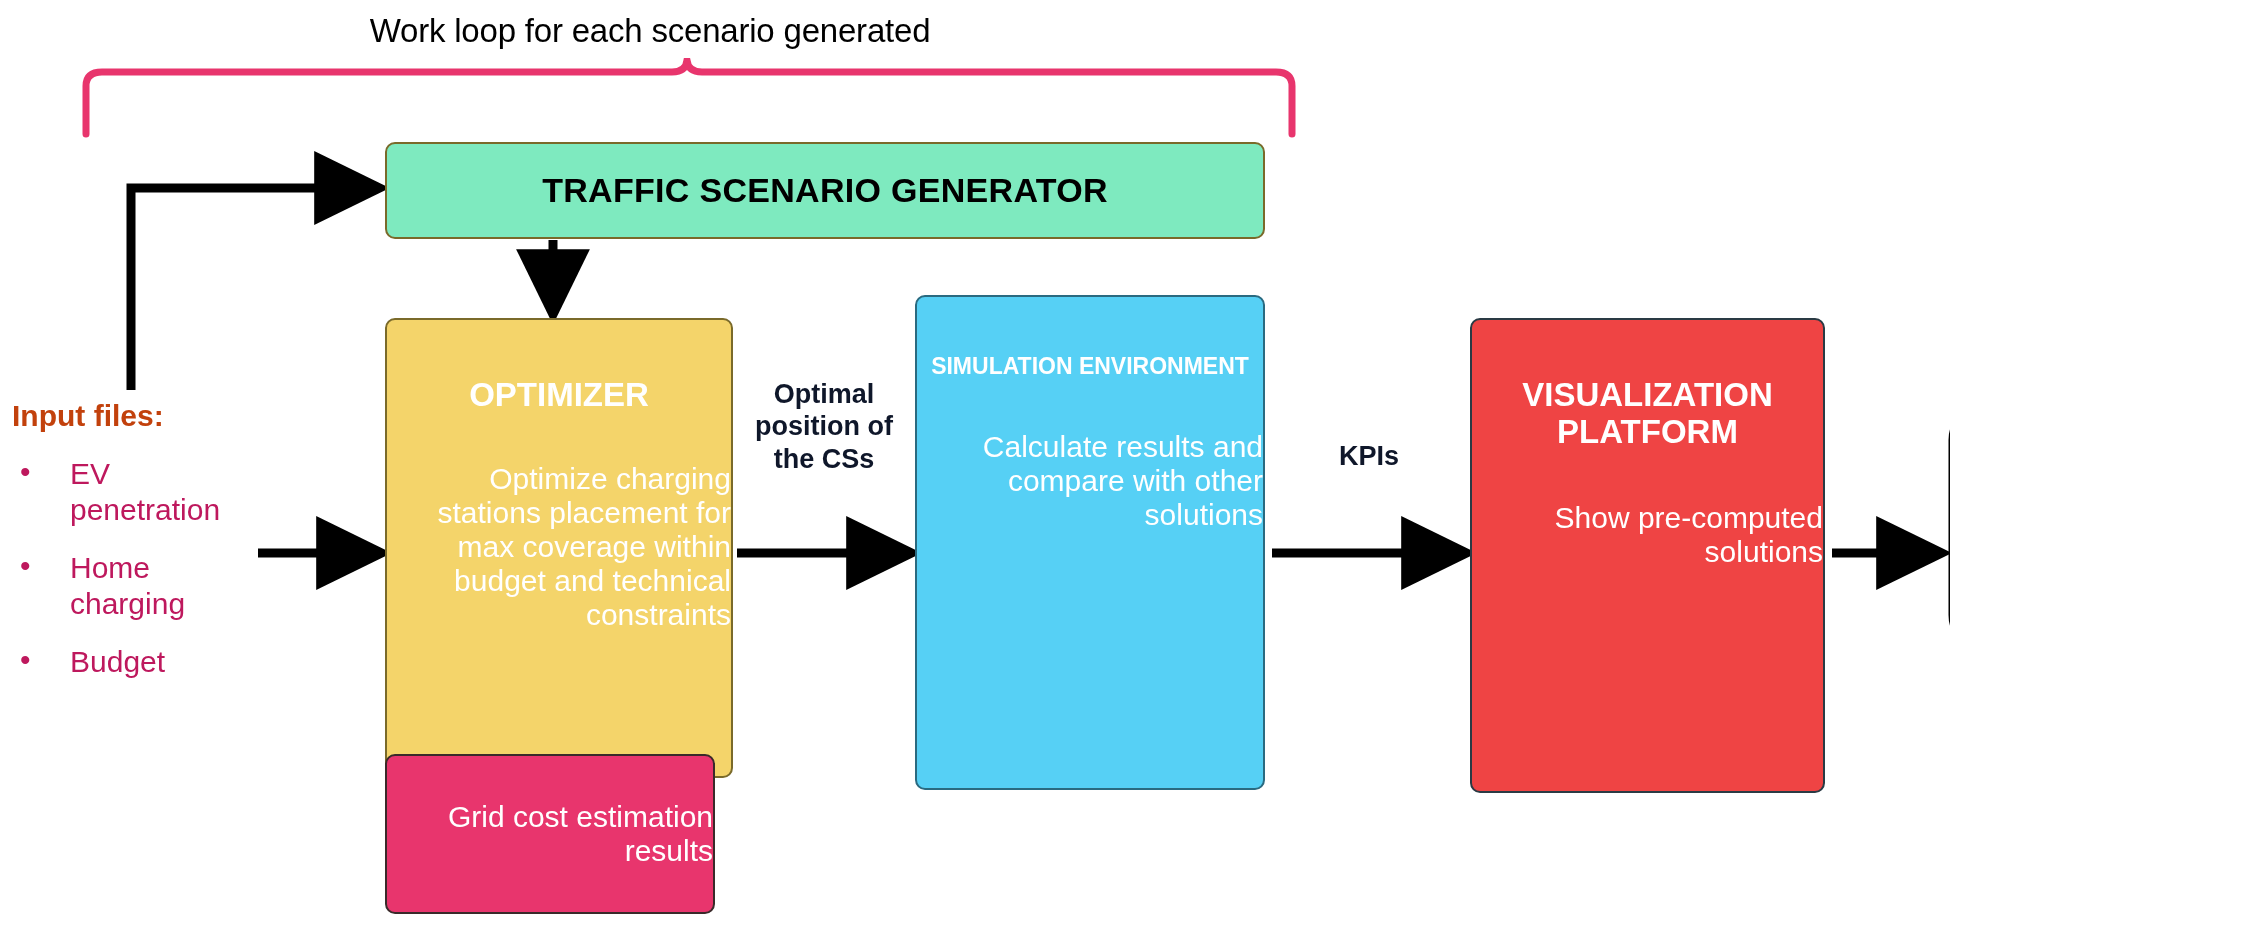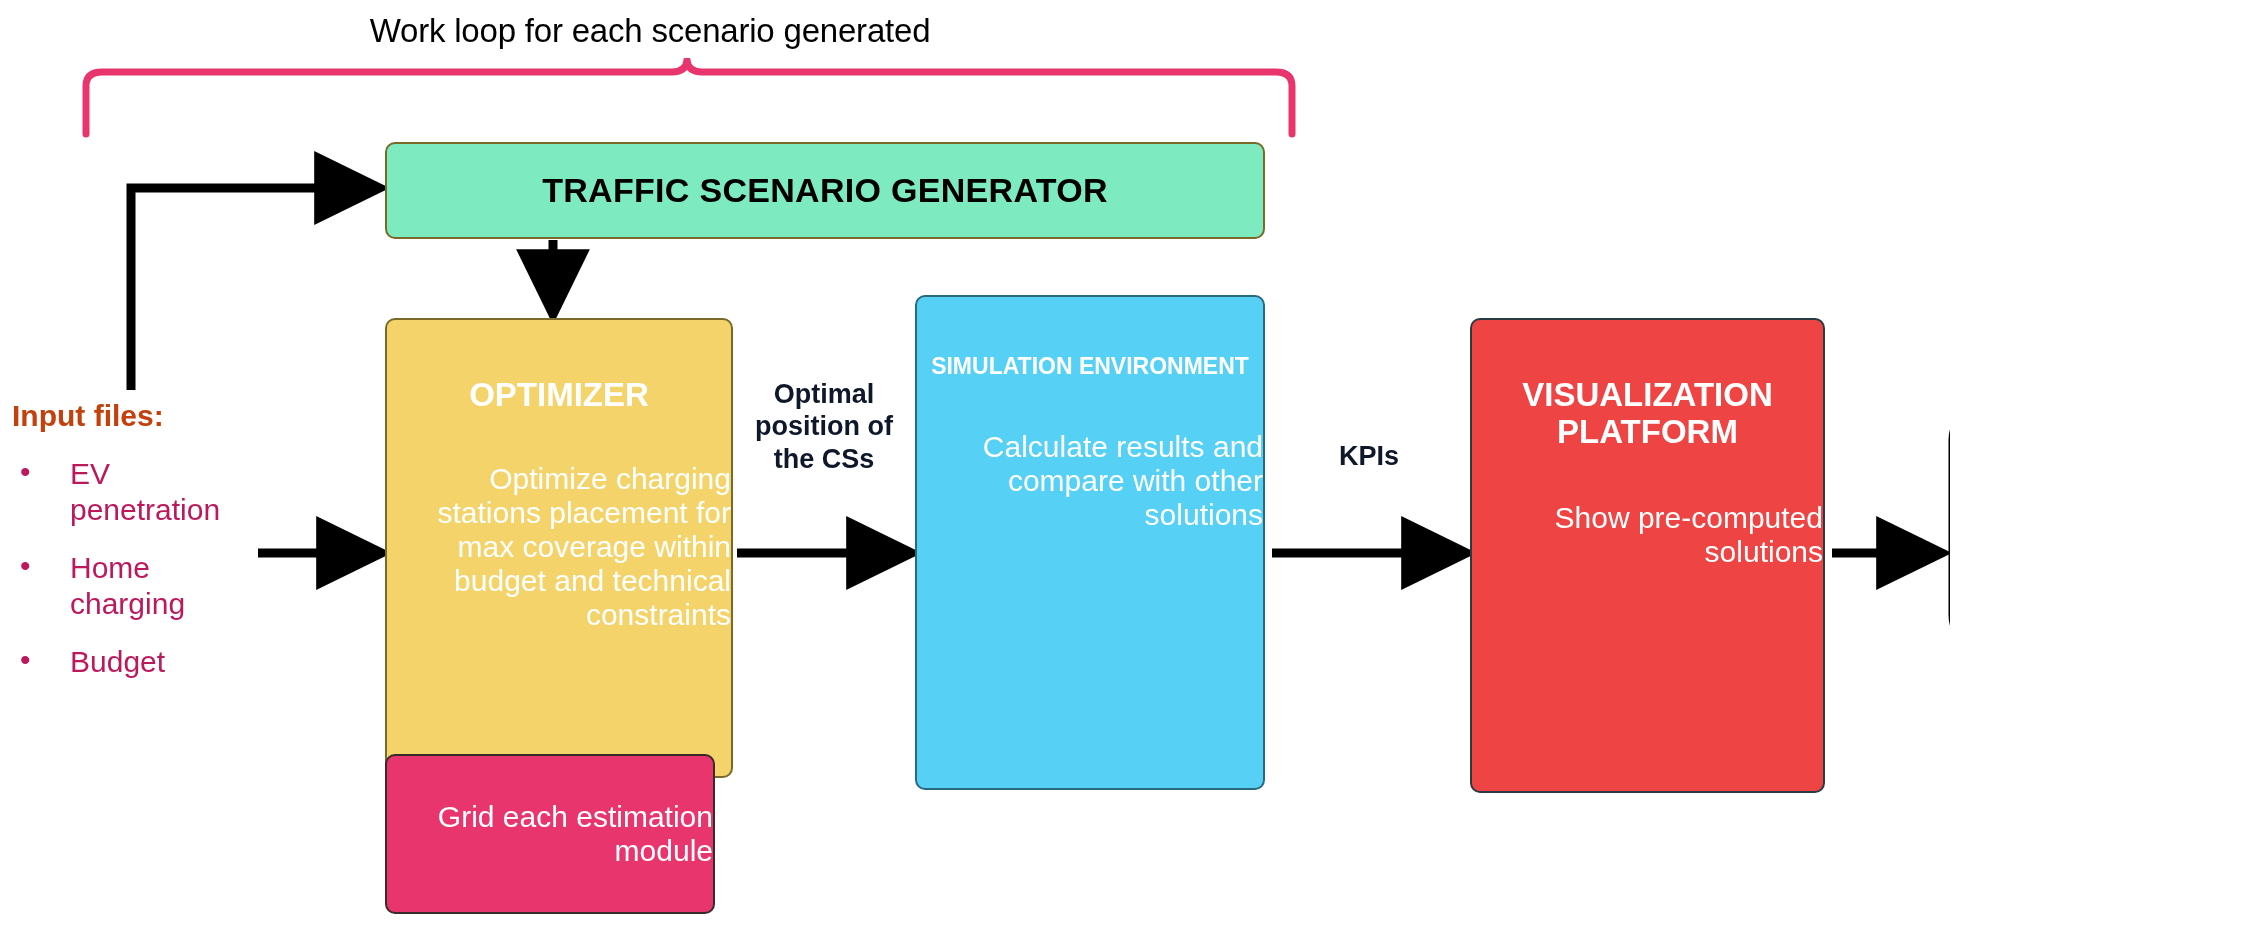--- a/index.html
+++ b/index.html
@@ -236,21 +236,21 @@
   <div class="box" id="box-generator">
     <div class="title">TRAFFIC SCENARIO GENERATOR</div>
   </div>
 
   <div class="box" id="box-optimizer">
     <div class="title">OPTIMIZER</div>
     <div class="desc">Optimize charging stations placement for max coverage within budget and technical constraints</div>
   </div>
 
   <div class="box" id="box-gridcost">
-    <div class="desc">Grid each estimation module</div>
+    <div class="desc">Grid cost estimation results</div>
   </div>
 
   <div class="box" id="box-simulation">
     <div class="title">SIMULATION ENVIRONMENT</div>
     <div class="desc">Calculate results and compare with other solutions</div>
   </div>
 
   <div class="box" id="box-visualization">
     <div class="title">VISUALIZATION PLATFORM</div>
     <div class="desc">Show pre-computed solutions</div>

